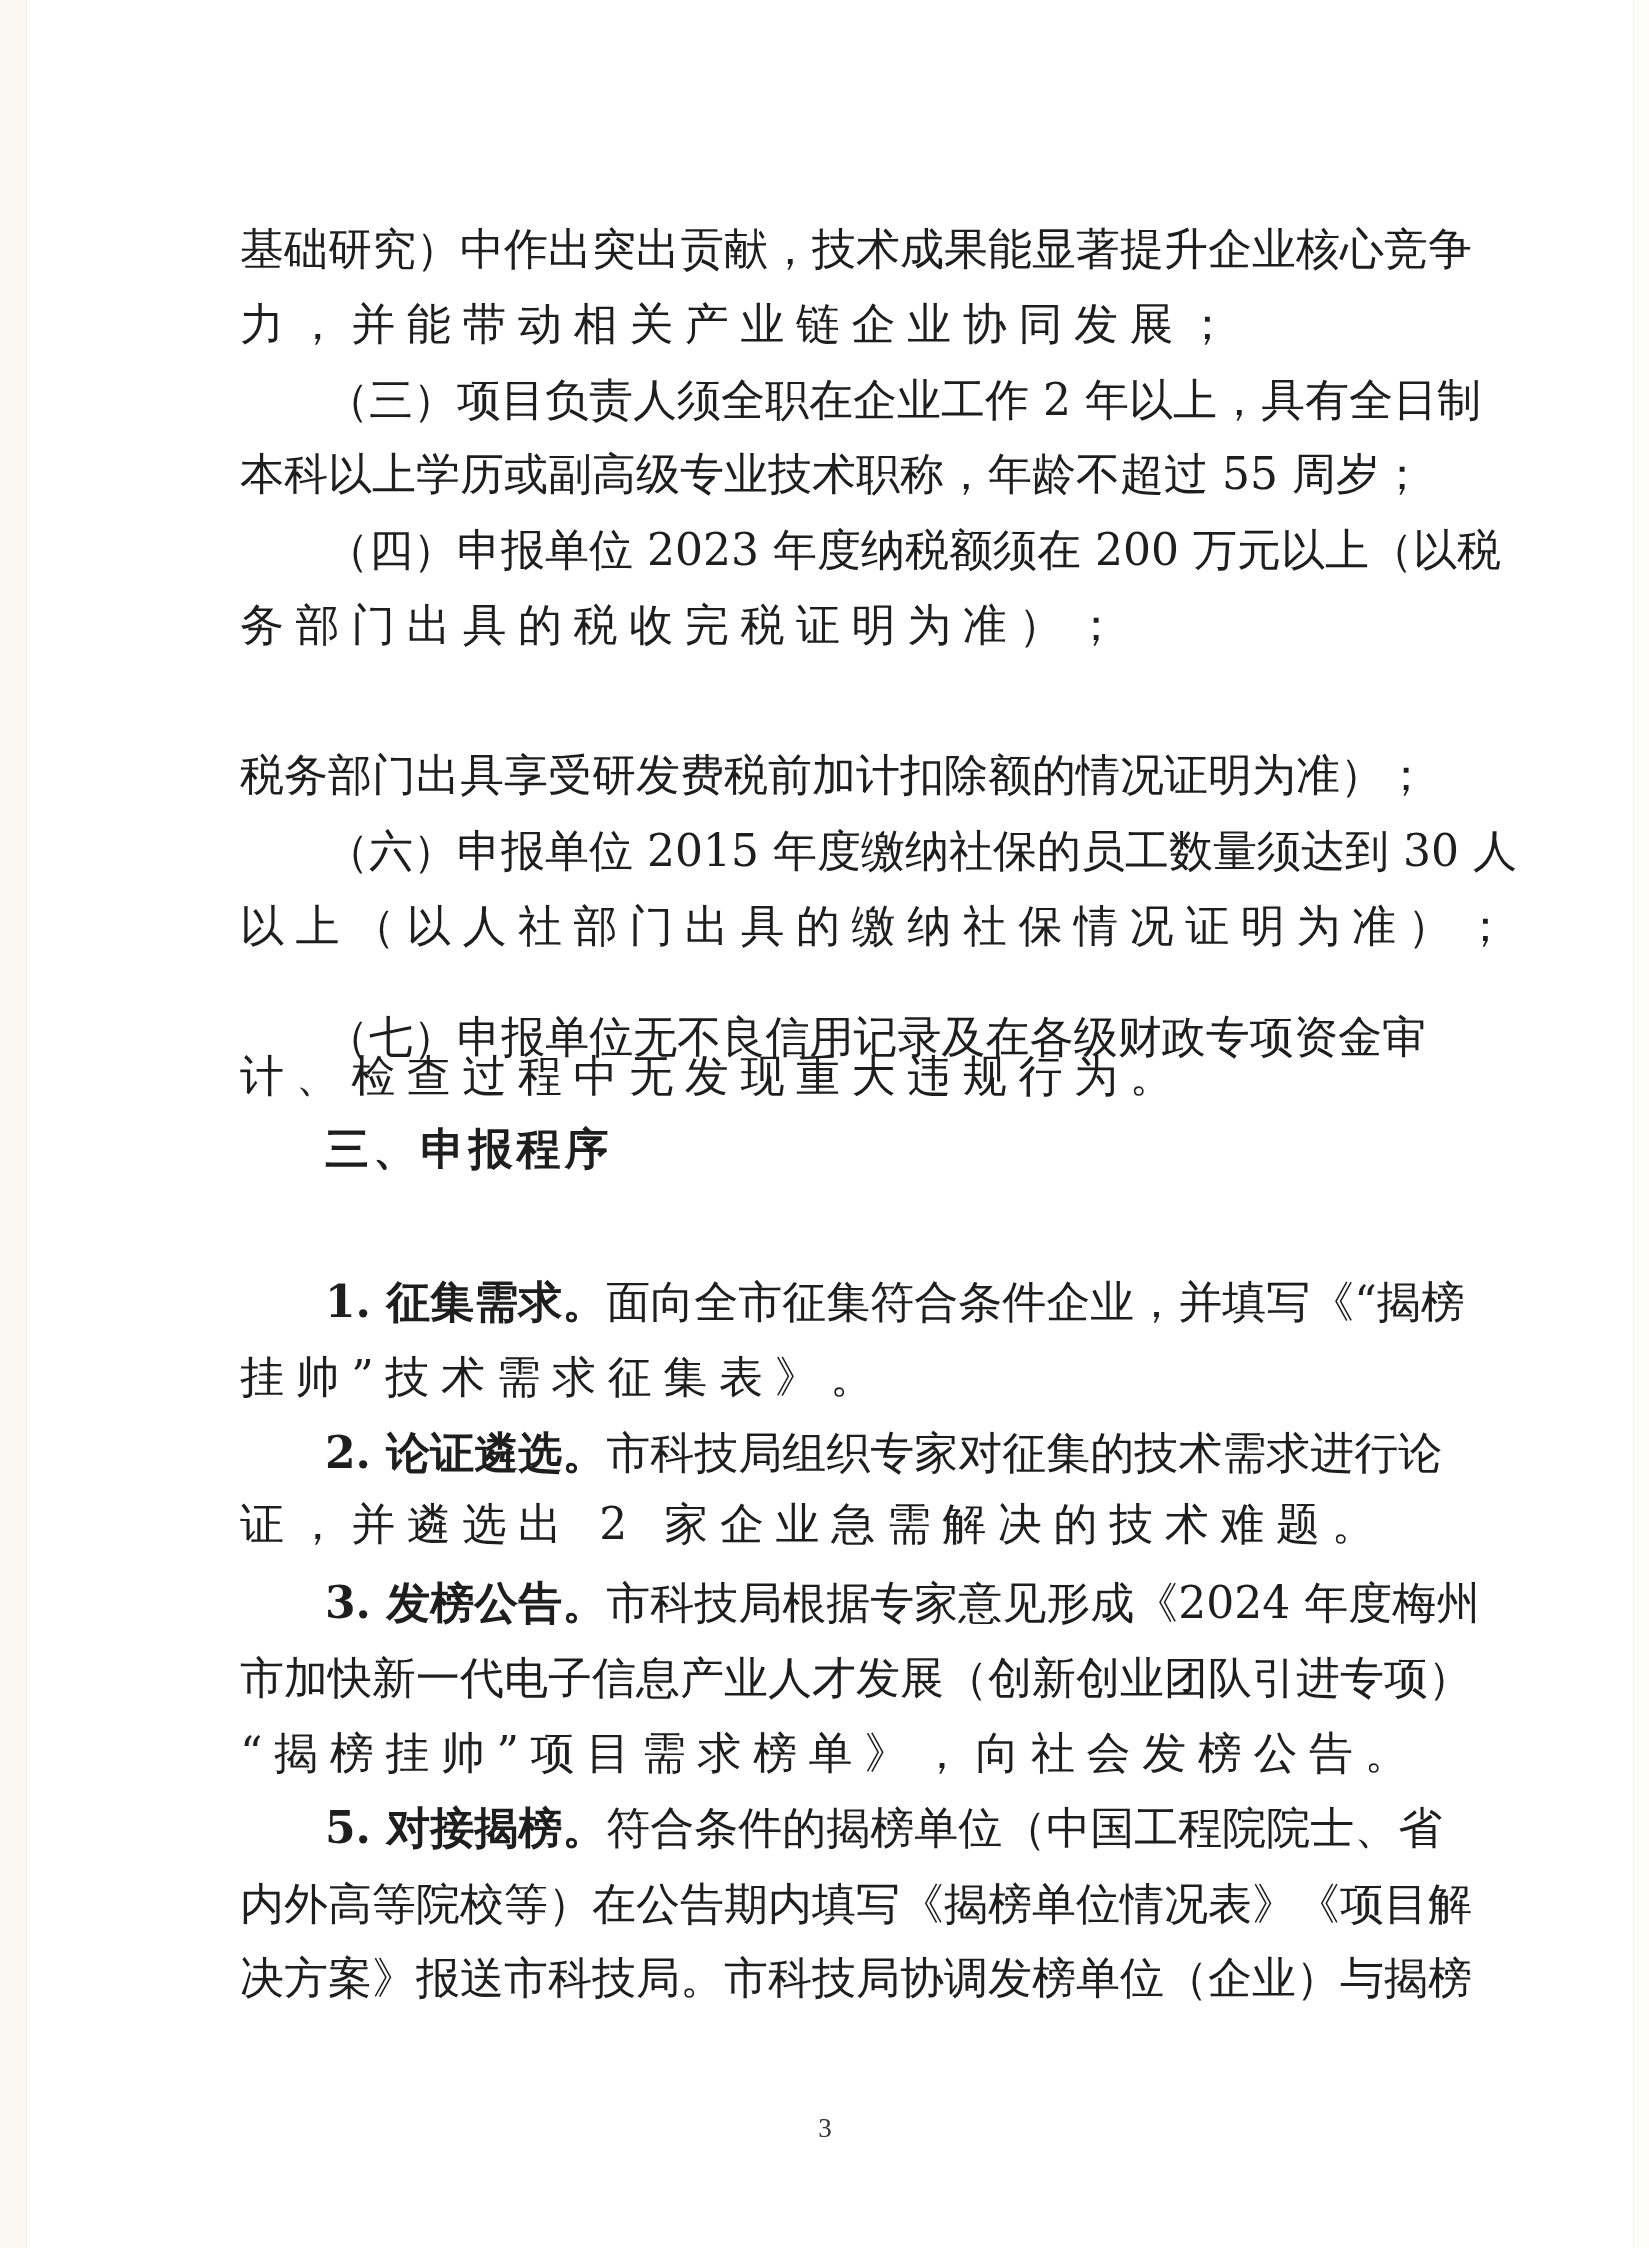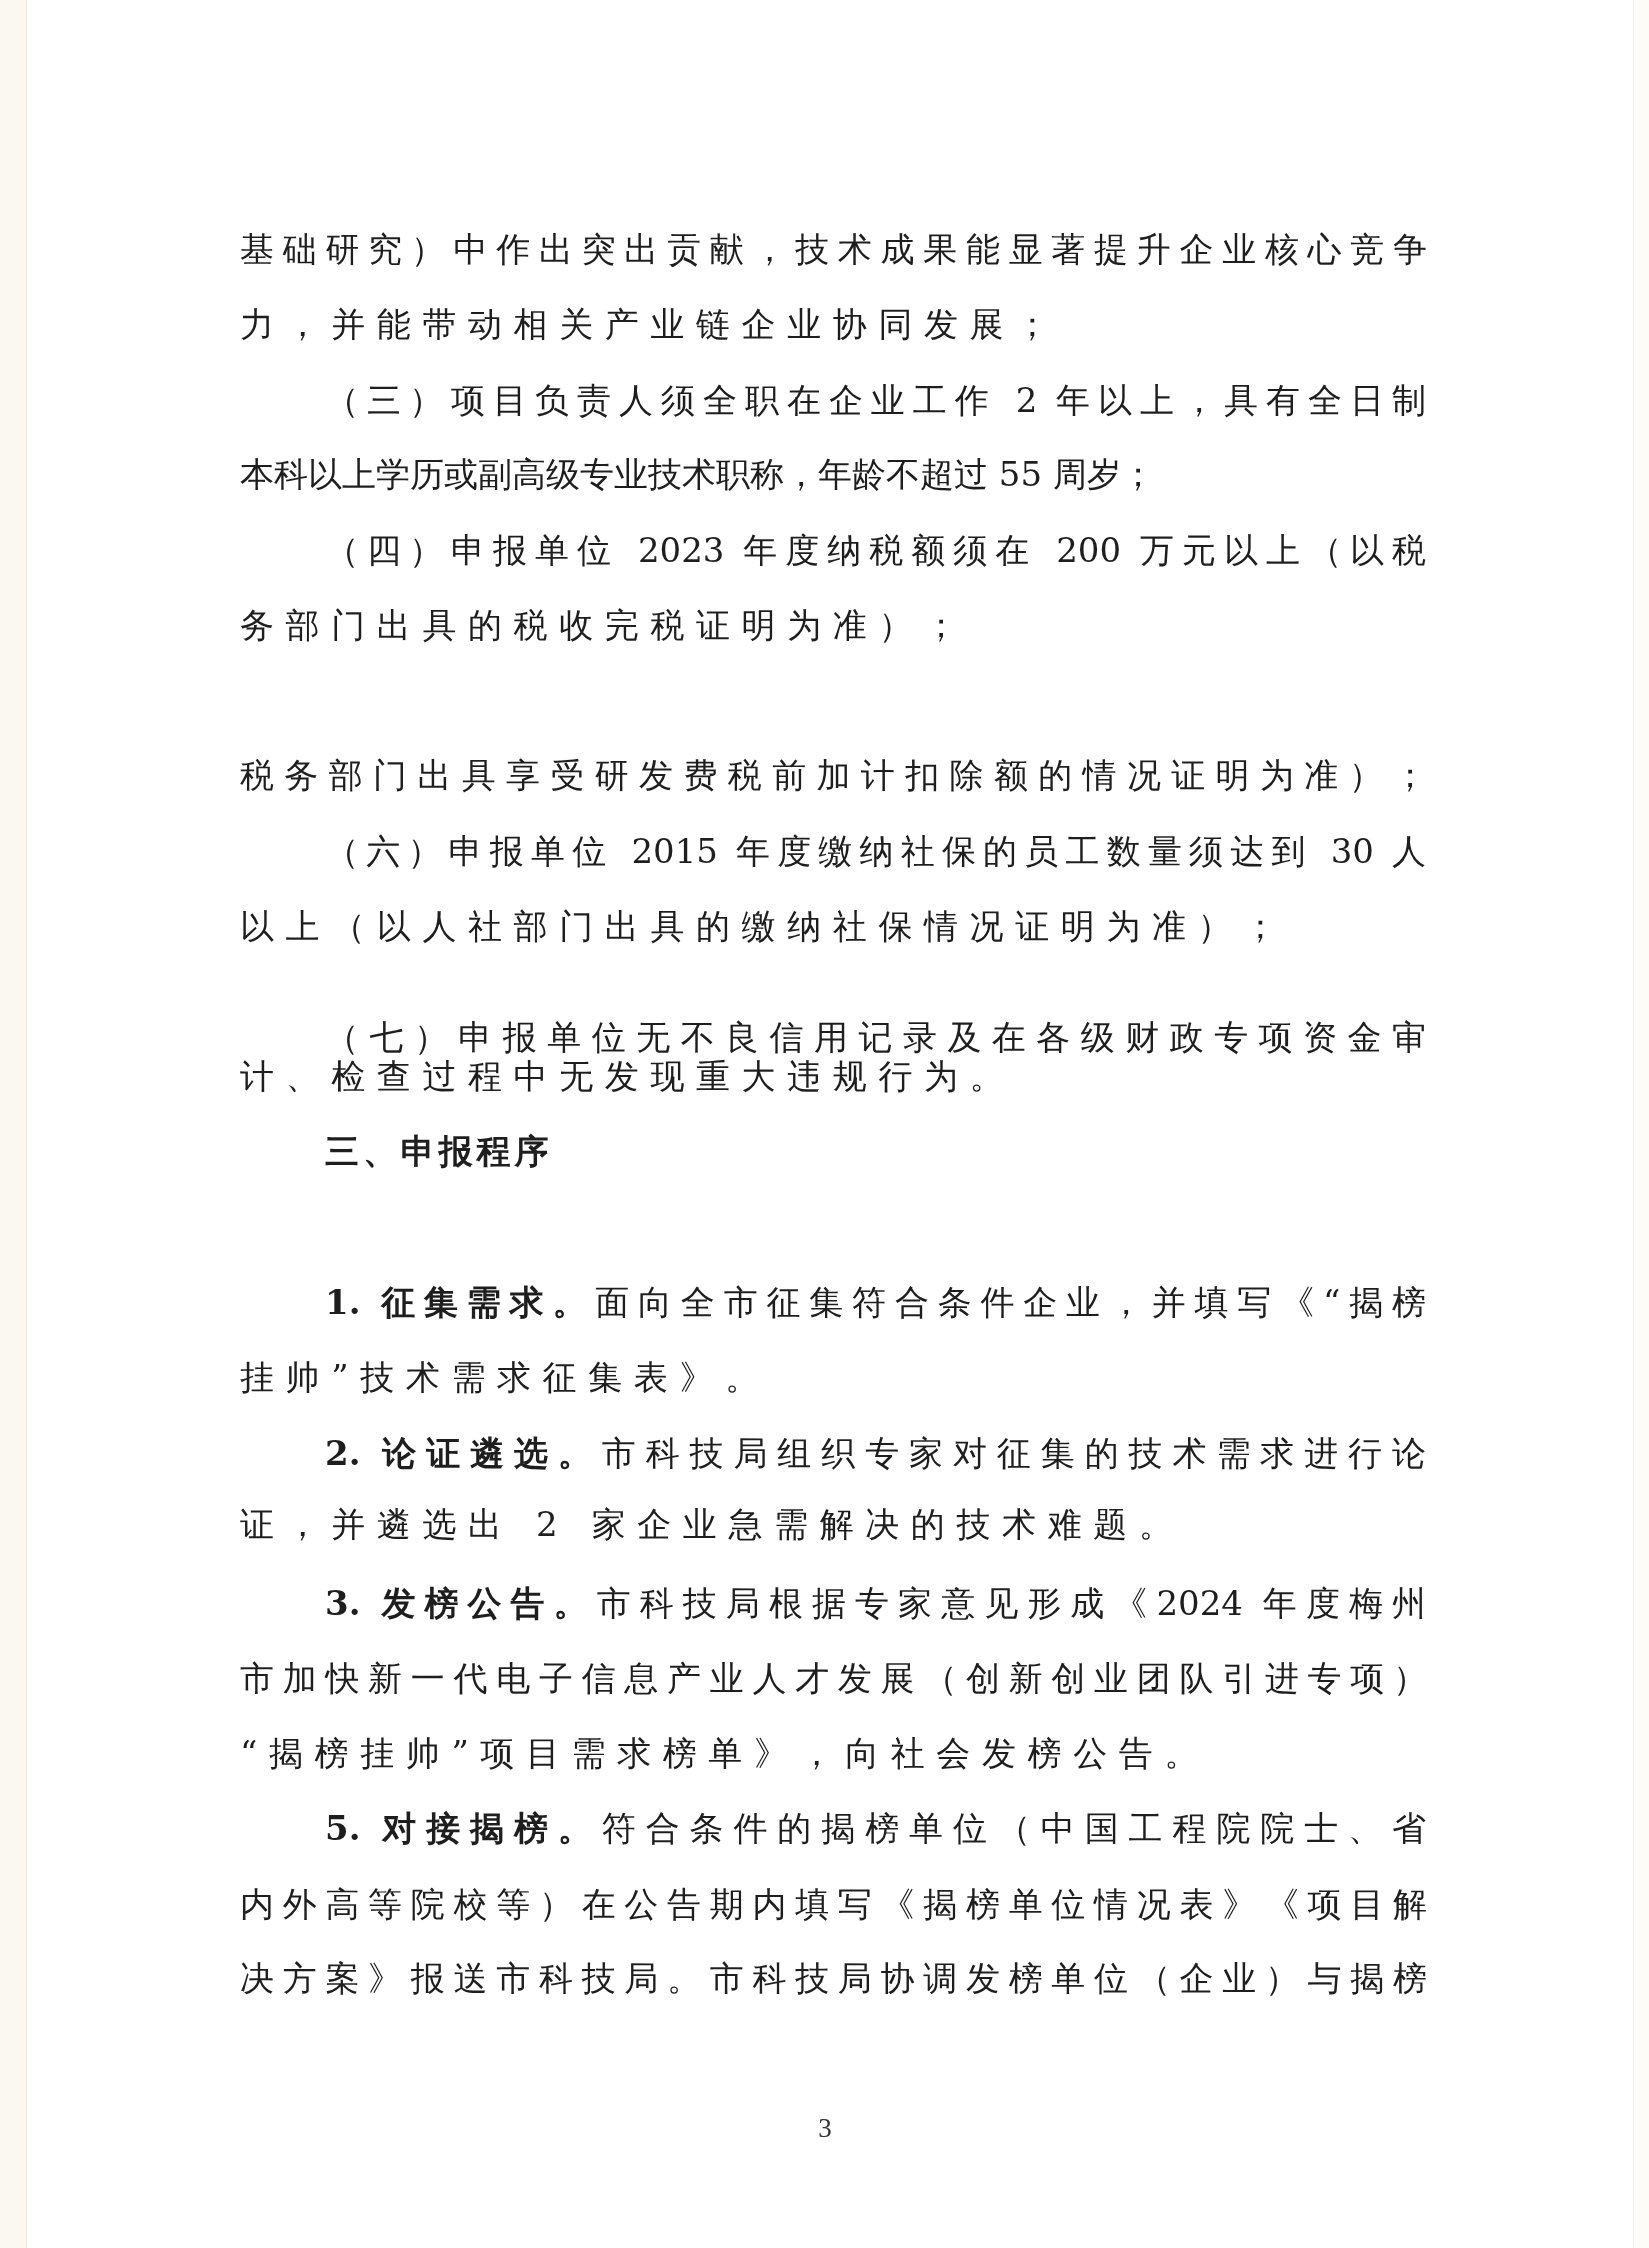--- a/index.html
+++ b/index.html
@@ -33,38 +33,38 @@
       position: absolute;
       left: 0; top: 0;
       width: 1650px; height: 2248px;
     }
     .line {
       position: absolute;
       left: 240px;
       width: 1187px;
       height: 58px;
       line-height: 58px;
-      font-size: 34px;
+      font-size: 44px;
       white-space: nowrap;
       text-align: justify;
       text-align-last: justify;
       letter-spacing: 0;
     }
     .line.indent {
       left: 325px;
       width: 1101px;
     }
     .line.last {
       text-align-last: left;
     }
     .line.last.spaced {
       letter-spacing: 11.6px;
     }
     .heading {
-      font-family: Liberation Serif, serif;
+      font-family: Liberation Mono, monospace;
       font-weight: bold;
       letter-spacing: 3.9px;
     }
     .bold {
       font-weight: bold;
       margin-top: 20px;
     }
     .page-number {
       position: absolute;
       left: 0;

